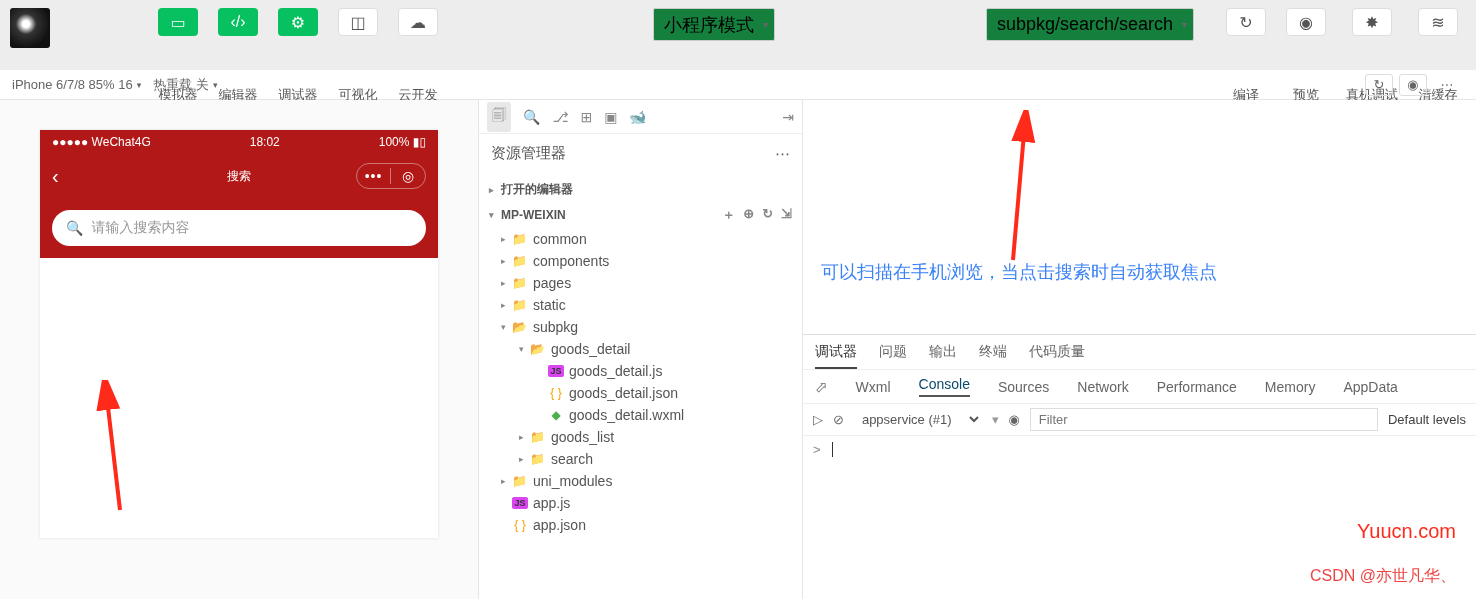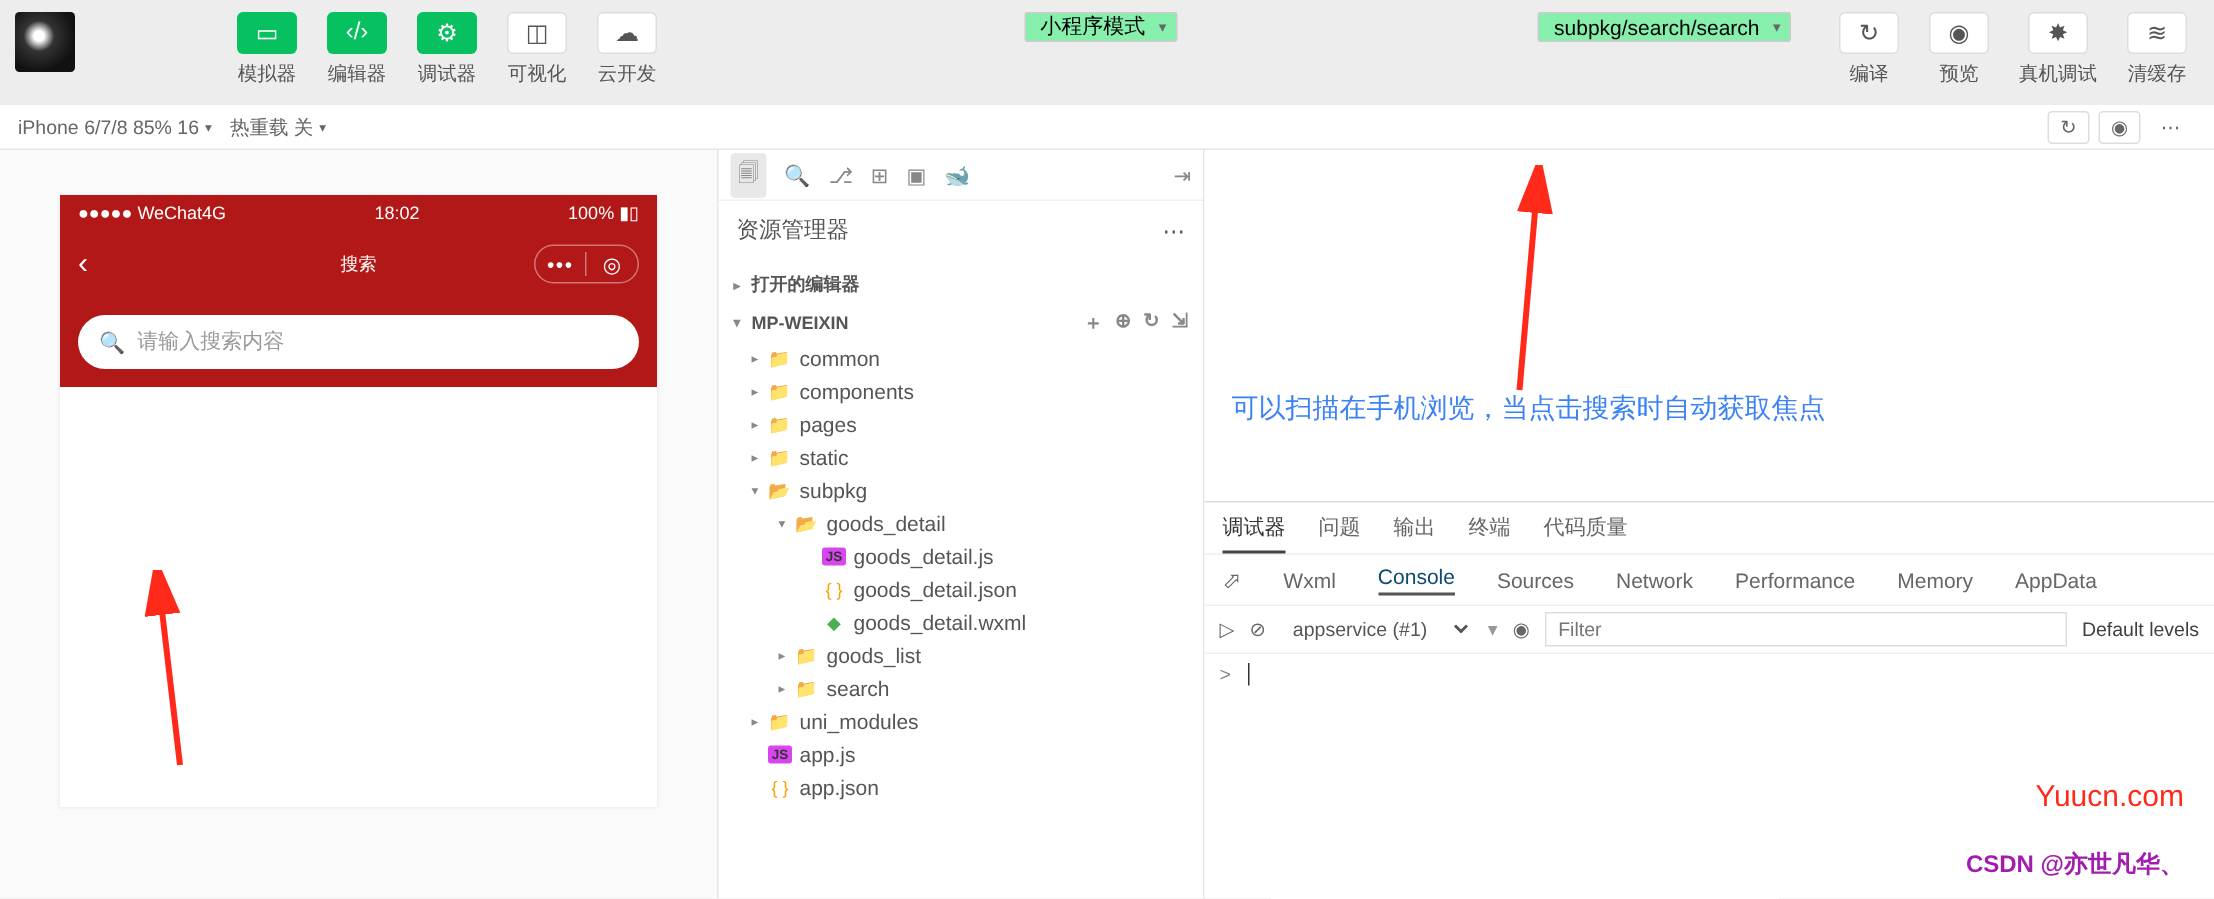--- a/index.html
+++ b/index.html
@@ -6,23 +6,23 @@
 body { background: #f0f0f0; width: 1476px; height: 599px; overflow: hidden; position: relative; }
 
 
 .top-bar { height: 70px; background: #ededed; display: flex; align-items: flex-start; padding: 8px 10px 0; }
 .avatar { width: 40px; height: 40px; background: radial-gradient(circle at 40% 40%, #fff 10%, #333 30%, #111 70%); border-radius: 3px; margin-right: 100px; }
 .tool-group { display: flex; gap: 4px; }
 .tool-btn { display: flex; flex-direction: column; align-items: center; gap: 4px; padding: 0 8px; cursor: pointer; }
 .tool-icon { width: 40px; height: 28px; border-radius: 4px; display: flex; align-items: center; justify-content: center; font-size: 16px; color: #555; }
 .tool-icon.green { background: #07c160; color: #fff; }
 .tool-icon.white { background: #fff; border: 1px solid #ddd; }
-.tool-label { font-size: 13px; color: #555; }
+.tool-label { font-size: 13px; color: #555; margin-top: 46px; }
 .spacer { flex: 1; }
-.mode-select { background: #86efac; border: 1px solid #ccc; padding: 4px 20px 4px 10px; font-size: 14px; border-radius: 2px; height: 20px; display: flex; align-items: center; margin: 0 4px; position: relative; }
+.mode-select { background: #15803d; border: 1px solid #ccc; padding: 4px 20px 4px 10px; font-size: 18px; border-radius: 2px; height: 33px; display: flex; align-items: center; margin: 0 4px; position: relative; }
 .mode-select::after { content: "▾"; position: absolute; right: 6px; color: #666; font-size: 10px; }
 .right-tools { display: flex; gap: 4px; align-items: flex-start; margin-left: 20px; }
 
 
 .second-bar { height: 30px; background: #fff; border-bottom: 1px solid #e5e5e5; display: flex; align-items: center; padding: 0 12px; font-size: 13px; color: #666; }
 .sb-item { display: flex; align-items: center; gap: 4px; margin-right: 12px; }
 .sb-item .caret { font-size: 9px; }
 .sb-icon { width: 28px; height: 22px; border: 1px solid #ddd; border-radius: 3px; display: flex; align-items: center; justify-content: center; margin: 0 3px; cursor: pointer; font-size: 13px; }
 .sb-right { margin-left: auto; display: flex; }
 
@@ -61,21 +61,21 @@
 .folder-ico { color: #c09553; } .folder-green { color: #7cb342; } .folder-red { color: #e53935; } .folder-orange { color: #fb8c00; }
 .js-ico { background: #d946ef; color: #333; font-size: 9px; padding: 1px 2px; border-radius: 2px; font-weight: bold; }
 .json-ico { color: #f7a100; } .wxml-ico { color: #4caf50; }
 
 
 .right-panel { flex: 1; background: #fff; display: flex; flex-direction: column; position: relative; }
 .annotation-area { flex: 1; position: relative; }
 .arrow2 { position: absolute; left: 200px; top: 10px; }
 .annotation-text { position: absolute; left: 18px; top: 160px; color: #3b82f6; font-size: 18px; white-space: nowrap; }
 .watermark1 { position: absolute; right: 20px; bottom: 56px; color: #ff2a1a; font-size: 20px; font-weight: 500; }
-.watermark2 { position: absolute; right: 20px; bottom: 12px; color: #a21caf; font-size: 16px; font-weight: bold; }
+.watermark2 { position: absolute; right: 20px; bottom: 12px; color: #ef4444; font-size: 16px; }
 
 .debugger-panel { height: 265px; border-top: 1px solid #ddd; display: flex; flex-direction: column; }
 .debug-tabs { display: flex; padding: 8px 12px 0; gap: 22px; font-size: 14px; color: #666; border-bottom: 1px solid #eee; }
 .debug-tabs span { padding-bottom: 6px; cursor: pointer; }
 .debug-tabs .active { color: #333; border-bottom: 2px solid #444; }
 .devtool-tabs { display: flex; padding: 6px 12px; gap: 28px; font-size: 14px; color: #666; align-items: center; border-bottom: 1px solid #eee; }
 .devtool-tabs .active { color: #0c4a6e; border-bottom: 2px solid #555; padding-bottom: 3px; }
 .devtool-tabs .cursor-ico { font-size: 15px; }
 .console-toolbar { display: flex; align-items: center; padding: 4px 10px; gap: 10px; border-bottom: 1px solid #eee; font-size: 13px; color: #666; }
 .ctx-select { border: none; background: transparent; font-size: 13px; padding: 2px 14px 2px 4px; color: #555; }

